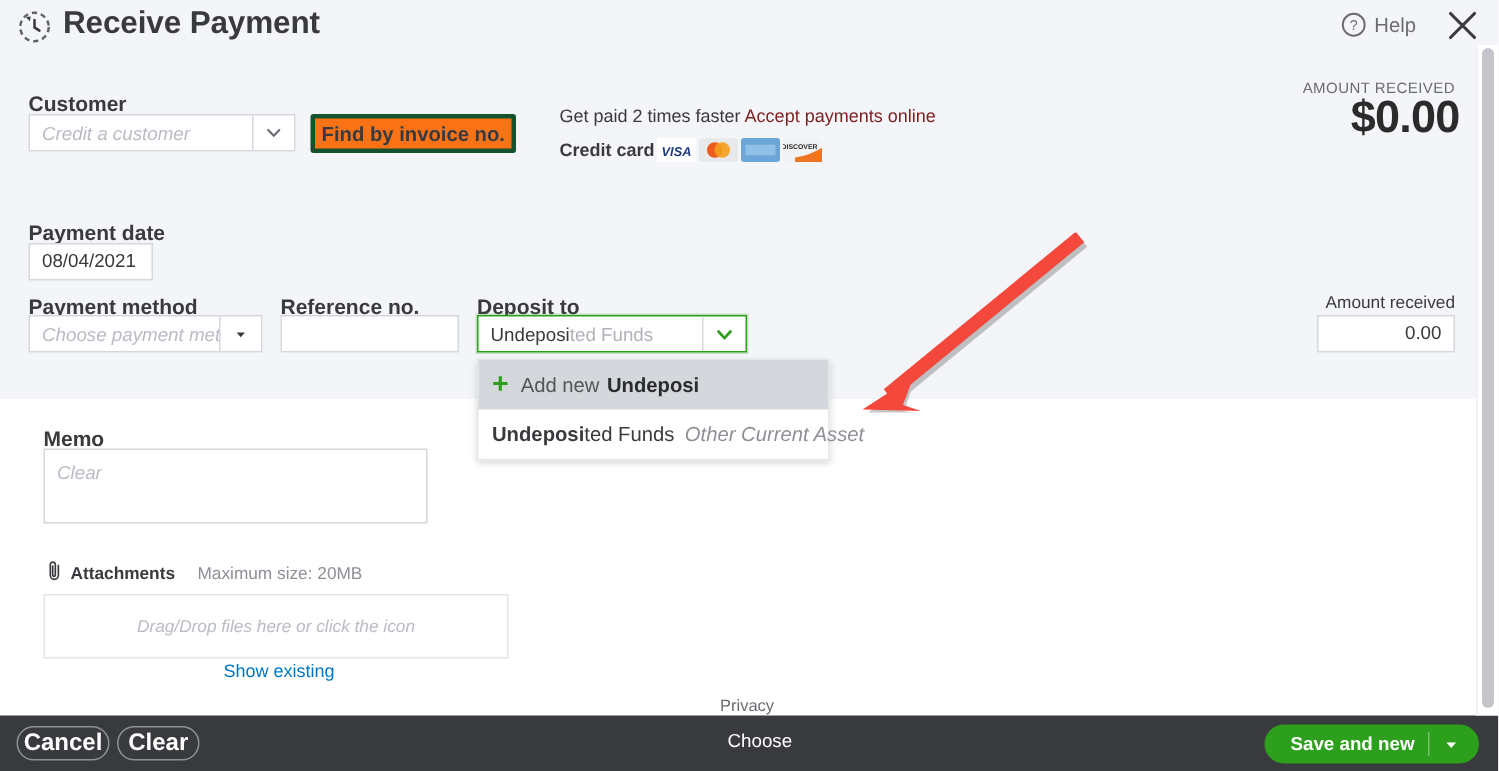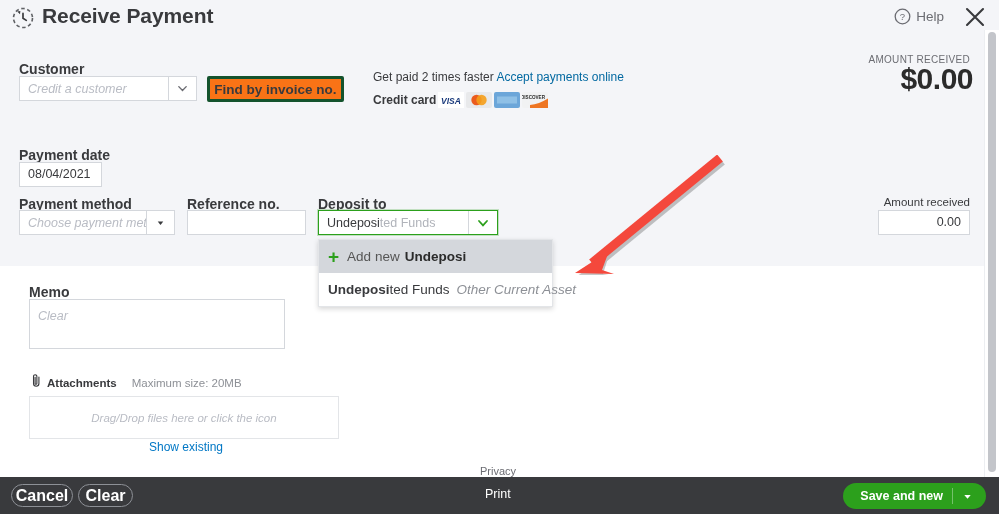--- a/index.html
+++ b/index.html
@@ -139,21 +139,21 @@
   }
 
   
   .promo1 {
     position: absolute;
     left: 373px; top: 70px;
     font-size: 12px;
     color: #393a3d;
     white-space: nowrap;
   }
-  .promo1 a { color: #0369a1; text-decoration: none; }
+  .promo1 a { color: #7f1d1d; text-decoration: none; }
   .promo2 {
     position: absolute;
     left: 373px; top: 92px;
     display: flex;
     align-items: center;
     gap: 2px;
     font-size: 12px;
     color: #393a3d;
     font-weight: bold;
     white-space: nowrap;
@@ -547,21 +547,21 @@
     <span>Drag/Drop files here or click the icon</span>
   </div>
   <a href="#" class="show-existing">Show existing</a>
 
   <div class="privacy">Privacy</div>
 
   <div class="footer">
     <div class="btn-ghost" style="left:11px; width:62px;">Cancel</div>
     <div class="btn-ghost" style="left:78px; width:55px;">Clear</div>
   </div>
-  <div class="print-btn">Print</div>
+  <div class="print-btn">Choose</div>
 
   <div class="save-group">
     <span class="save-lbl">Save and new</span>
     <span class="save-sep"></span>
     <span class="save-caret">
       <svg viewBox="0 0 12 12" width="11" height="11">
         <path d="M2.5 4.3 L9.5 4.3 L6 8.4 Z" fill="#ffffff"></path>
       </svg>
     </span>
   </div>

